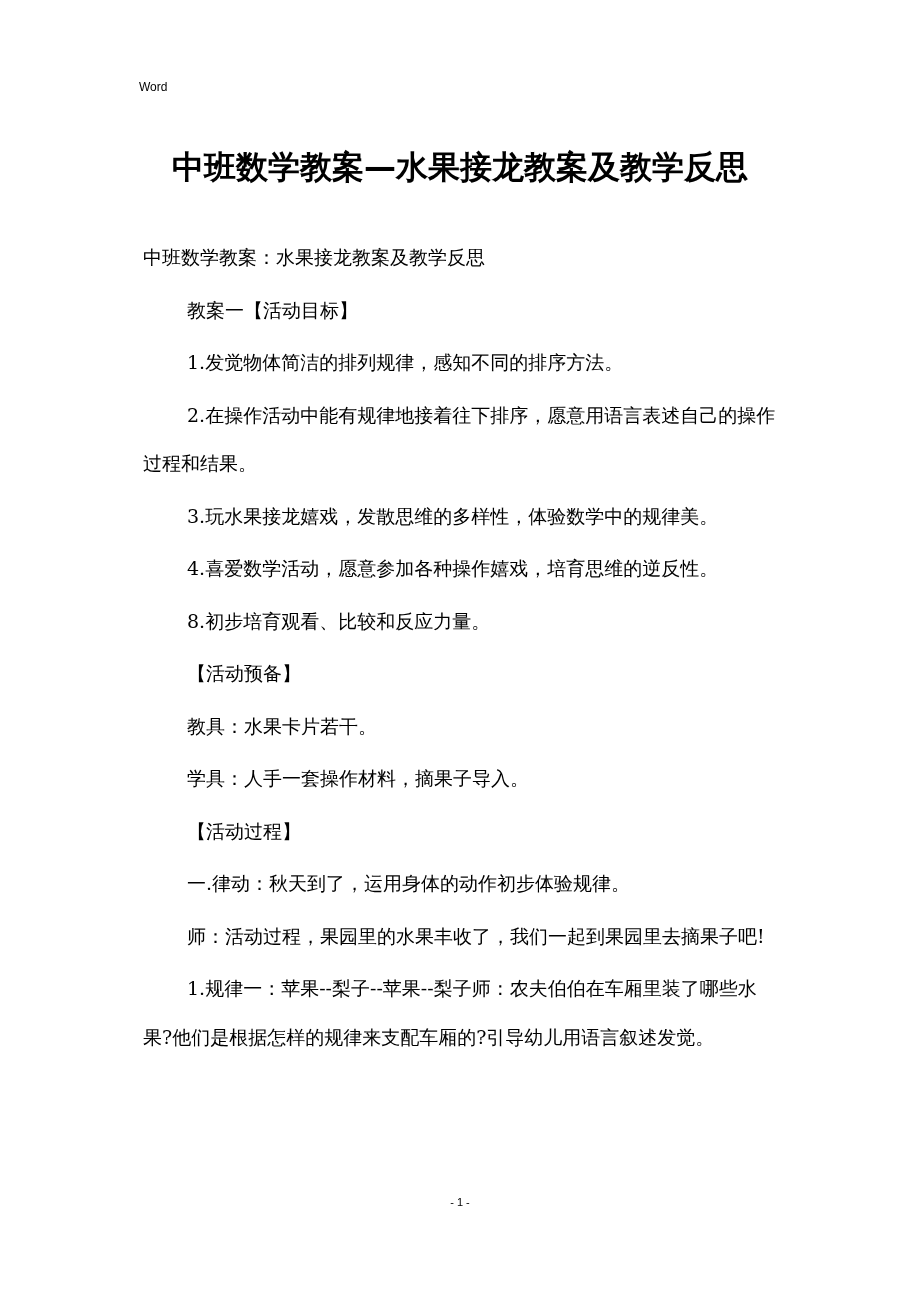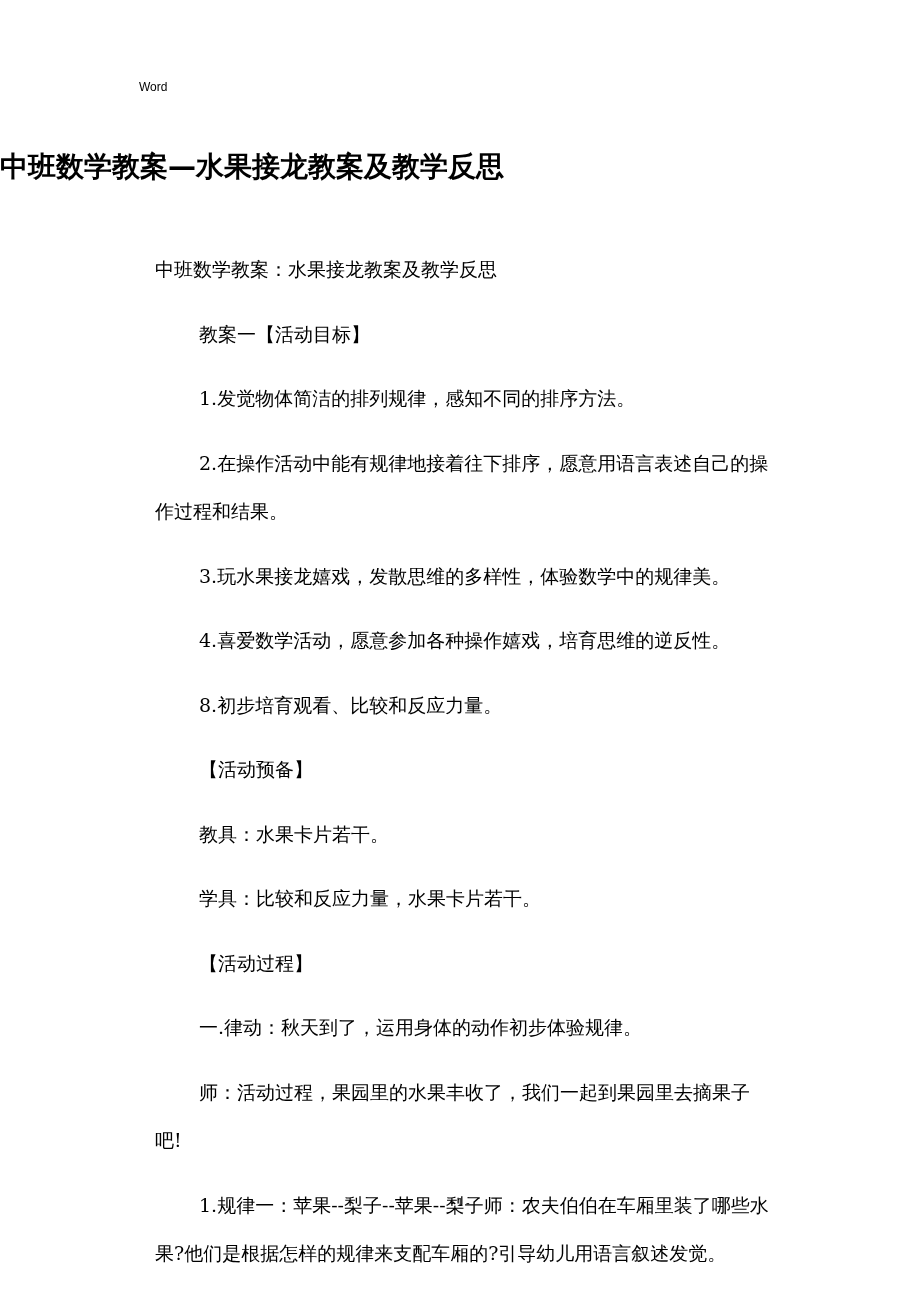--- a/index.html
+++ b/index.html
@@ -22,38 +22,38 @@
       font-family: "Liberation Sans", "DejaVu Sans", sans-serif;
       font-size: 12px;
       color: #000;
       margin-top: 12px;
     }
     .doc-title {
       position: absolute;
       left: 0;
       top: 142px;
       width: 920px;
-      text-align: left;
+      text-align: center;
       font-family: "DejaVu Sans", "Liberation Sans", sans-serif;
-      font-size: 28px;
+      font-size: 32px;
       font-weight: bold;
       letter-spacing: 0px;
       line-height: 50px;
       margin: 0;
     }
     .body-text {
       position: absolute;
       left: 139px;
       top: 229px;
       width: 650px;
       font-size: 19px;
       line-height: 48.5px;
     }
     .para {
-      margin: 16px;
+      margin: 4px;
       text-indent: 0;
     }
     .para.indent {
       text-indent: 44px;
     }
     .page-number {
       position: absolute;
       left: 0;
       top: 1196px;
       width: 920px;
@@ -73,20 +73,20 @@
 <div class="body-text">
   <p class="para">中班数学教案：水果接龙教案及教学反思</p>
   <p class="para indent">教案一【活动目标】</p>
   <p class="para indent">1.发觉物体简洁的排列规律，感知不同的排序方法。</p>
   <p class="para indent">2.在操作活动中能有规律地接着往下排序，愿意用语言表述自己的操作过程和结果。</p>
   <p class="para indent">3.玩水果接龙嬉戏，发散思维的多样性，体验数学中的规律美。</p>
   <p class="para indent">4.喜爱数学活动，愿意参加各种操作嬉戏，培育思维的逆反性。</p>
   <p class="para indent">8.初步培育观看、比较和反应力量。</p>
   <p class="para indent">【活动预备】</p>
   <p class="para indent">教具：水果卡片若干。</p>
-  <p class="para indent">学具：比较和反应力量，水果卡片若干。</p>
+  <p class="para indent">学具：人手一套操作材料，摘果子导入。</p>
   <p class="para indent">【活动过程】</p>
   <p class="para indent">一.律动：秋天到了，运用身体的动作初步体验规律。</p>
   <p class="para indent">师：活动过程，果园里的水果丰收了，我们一起到果园里去摘果子吧!</p>
   <p class="para indent">1.规律一：苹果--梨子--苹果--梨子师：农夫伯伯在车厢里装了哪些水果?他们是根据怎样的规律来支配车厢的?引导幼儿用语言叙述发觉。</p>
 </div>
 
 <div class="page-number">- 1 -</div>
 
 </body></html>

